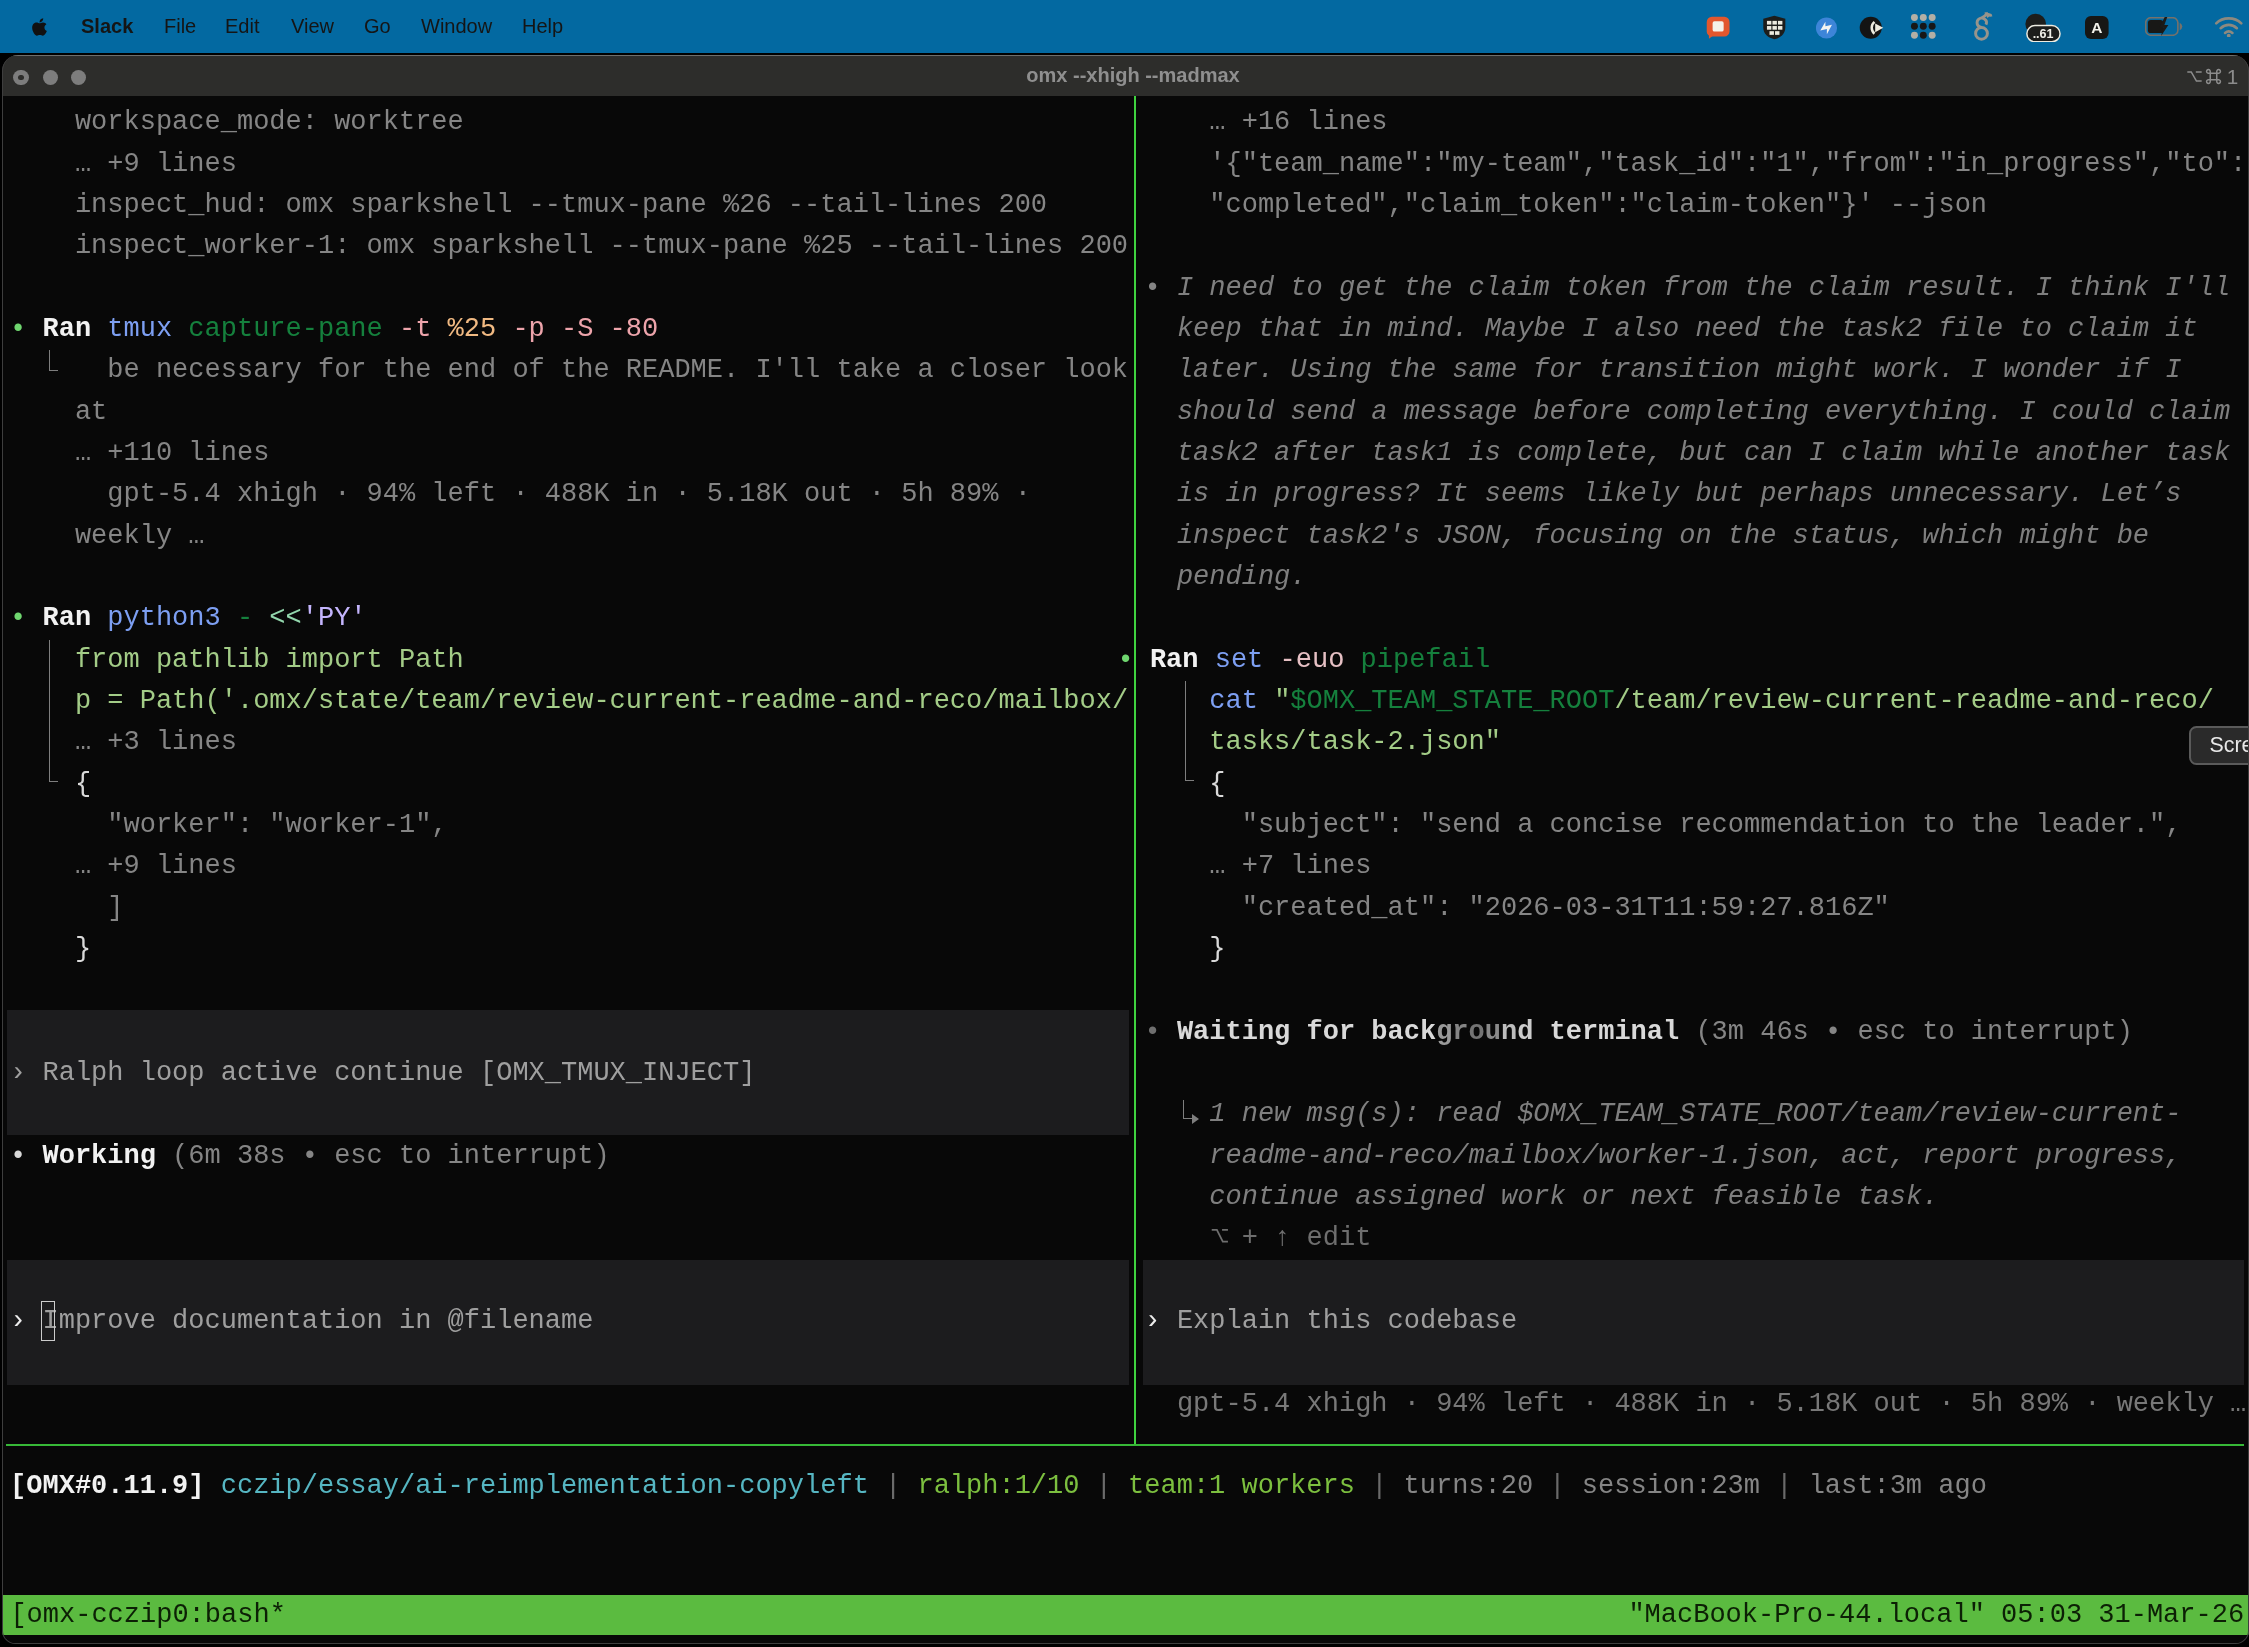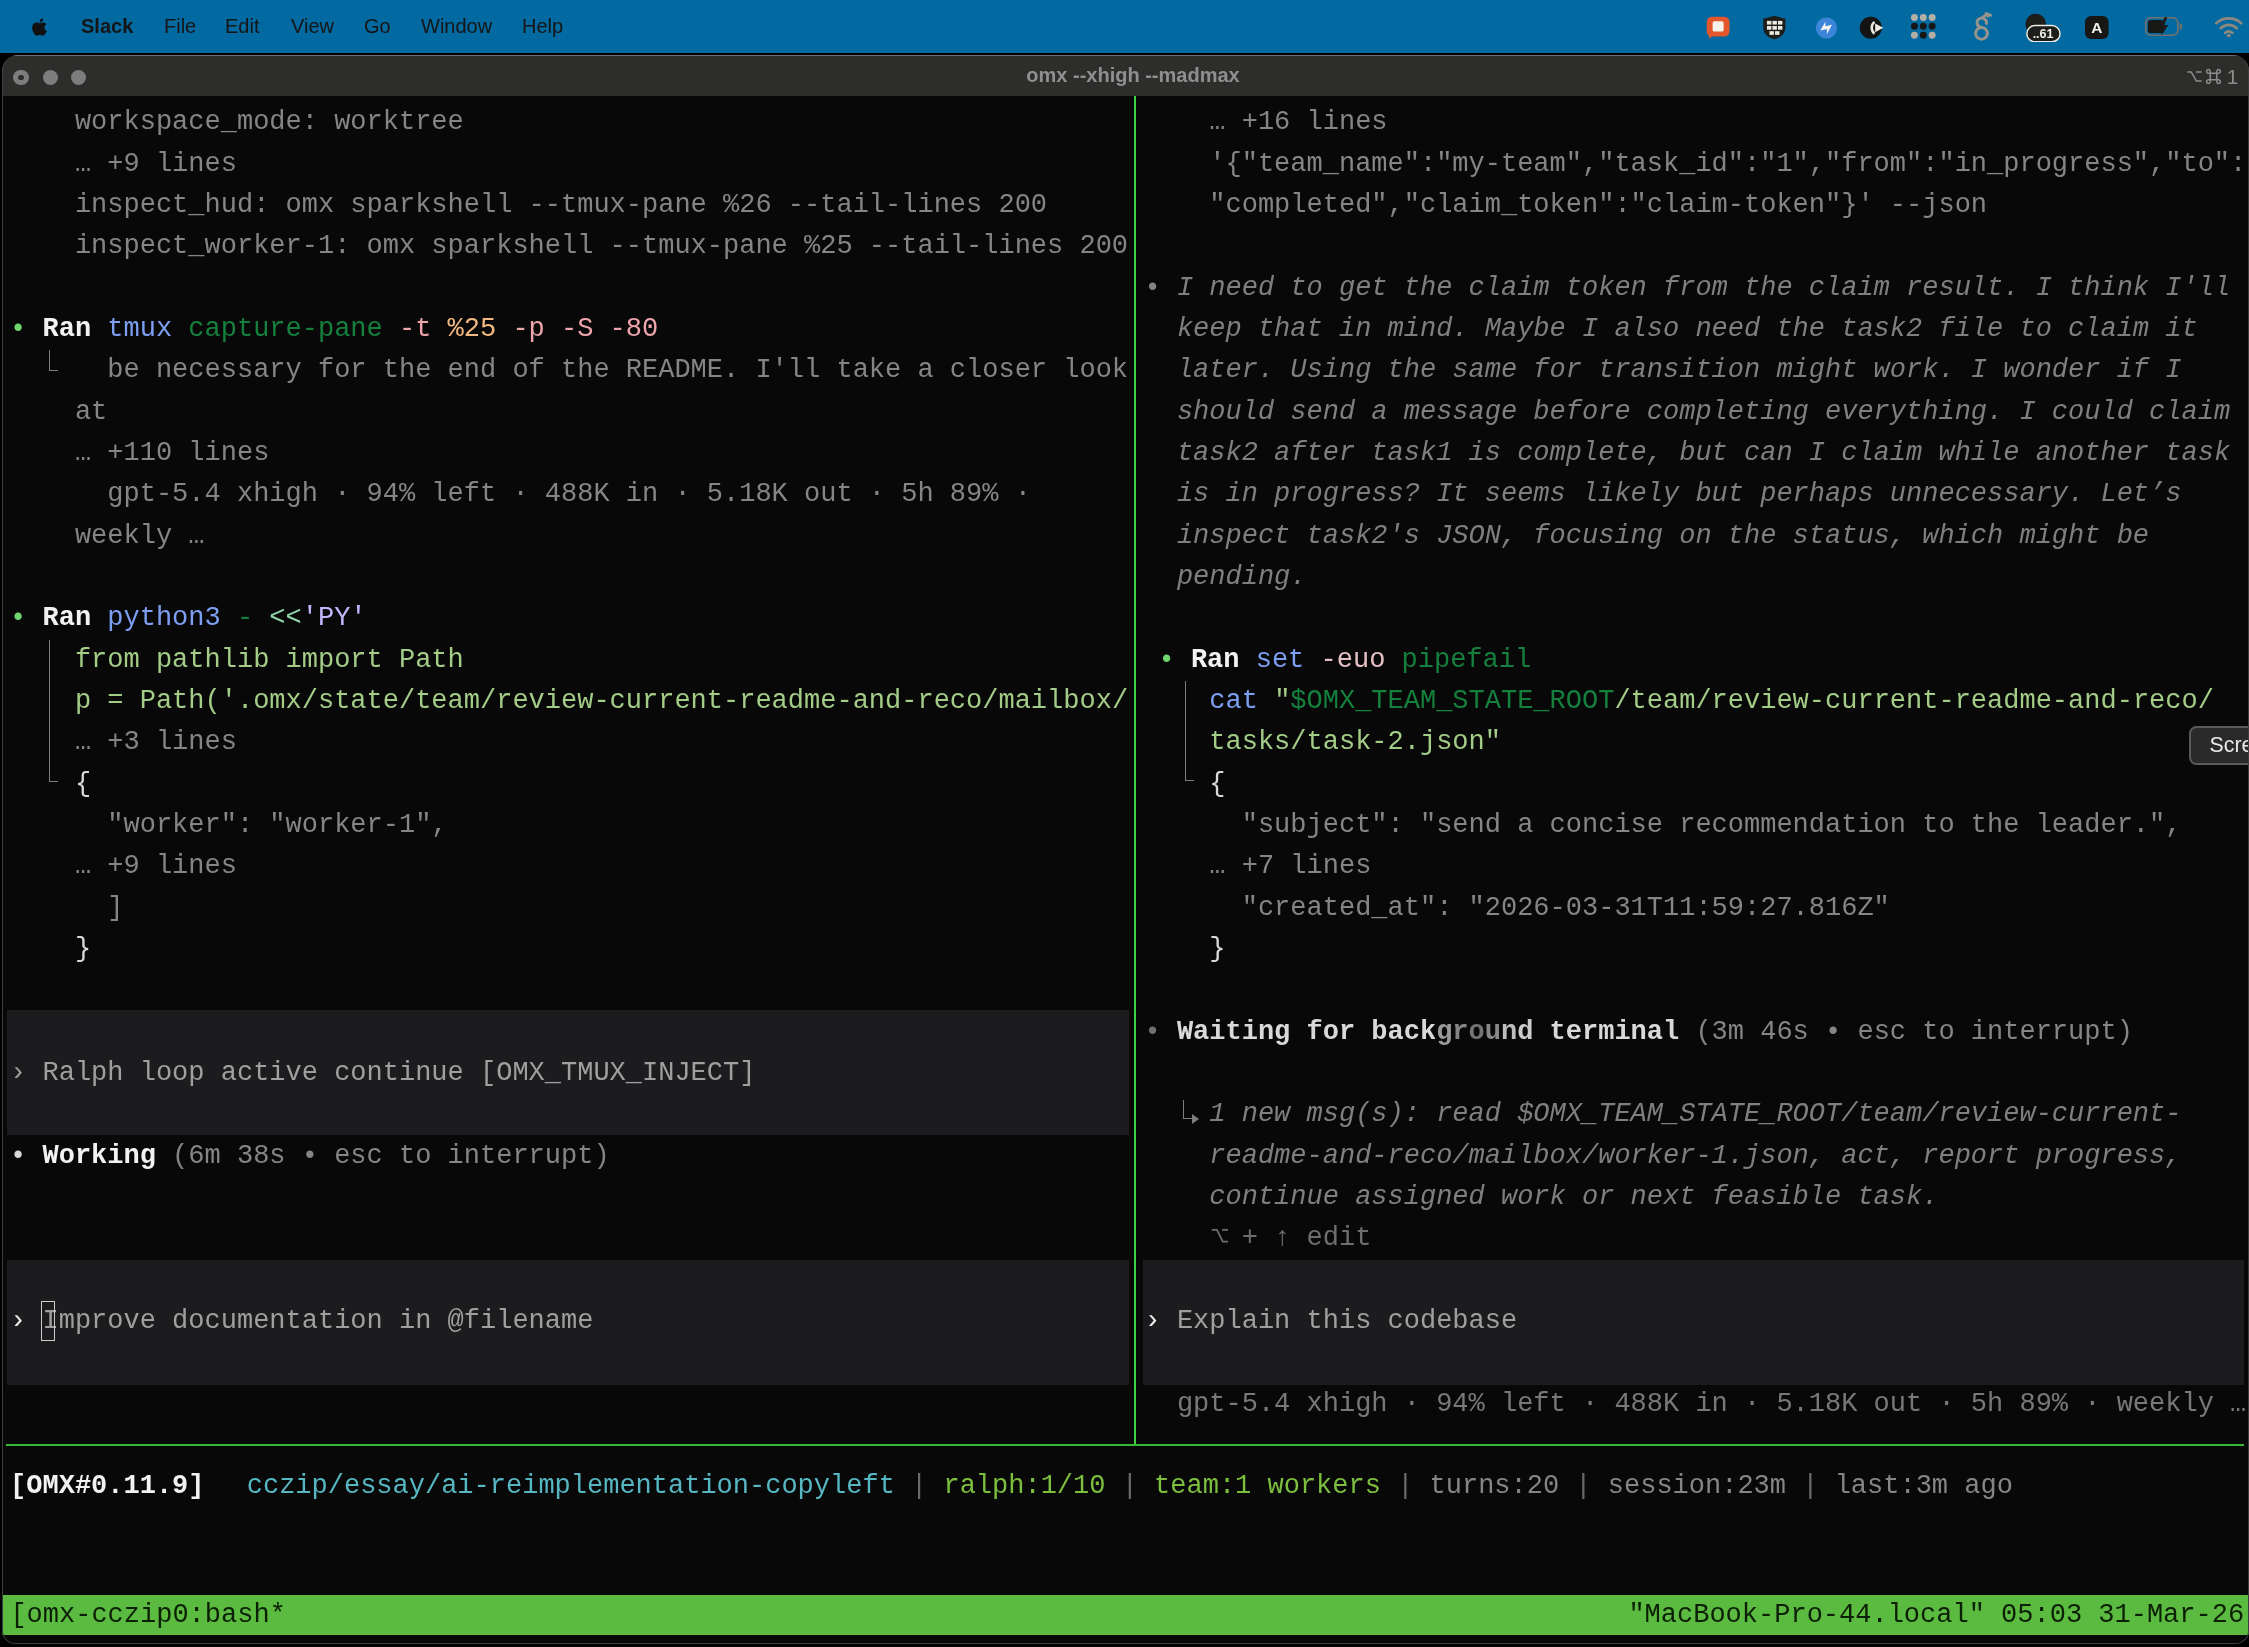--- a/index.html
+++ b/index.html
@@ -33,21 +33,21 @@
   .gb { color:#6fd66f; }
   .wb { color:#d8d8d8; }
   .tb { color:#848484; }
   .wtb { color:#6f6f6f; }
   .wt { color:#d9d9d9; font-weight:bold; }
   .p  { color:#9f9f9f; }
   .prw { color:#ededed; }
   .dm { color:#787878; }
   .it { font-style:italic; color:#7f7f7f; }
   .kb { color:#6e6e6e; }
-  .cy { color:#56b6c2;margin-left:26px; }
+  .cy { color:#56b6c2; }
   .sg { color:#7cbf3f; }
   .pi { color:#6a6a6a; }
   .s1 { color:#9a9a9a; font-weight:bold; }
   .s2 { color:#848484; font-weight:bold; }
   .s3 { color:#747474; font-weight:bold; }
   .s4 { color:#8a8a8a; font-weight:bold; }
   .s5 { color:#bdbdbd; font-weight:bold; }
   .s6 { color:#cccccc; font-weight:bold; }
   .panel { position:absolute; background:#1c1c1e; z-index:5; }
   .corner { position:absolute; border-left:1.5px solid #7e7e7e; border-bottom:1.5px solid #7e7e7e; z-index:8; }
@@ -207,21 +207,21 @@
 <div class="r" style="left:1143px;top:89px">    '{"team_name":"my-team","task_id":"1","from":"in_progress","to":</div>
 <div class="r" style="left:1143px;top:130px">    "completed","claim_token":"claim-token"}' --json</div>
 <div class="r" style="left:1143px;top:213px"><i class="tb">•</i> <i class="it">I need to get the claim token from the claim result. I think I'll</i></div>
 <div class="r" style="left:1143px;top:254px">  <i class="it">keep that in mind. Maybe I also need the task2 file to claim it</i></div>
 <div class="r" style="left:1143px;top:337px">  <i class="it">should send a message before completing everything. I could claim</i></div>
 <div class="r" style="left:1143px;top:295px">  <i class="it">later. Using the same for transition might work. I wonder if I</i></div>
 <div class="r" style="left:1143px;top:378px">  <i class="it">task2 after task1 is complete, but can I claim while another task</i></div>
 <div class="r" style="left:1143px;top:419px">  <i class="it">is in progress? It seems likely but perhaps unnecessary. Let’s</i></div>
 <div class="r" style="left:1143px;top:461px">  <i class="it">inspect task2's JSON, focusing on the status, which might be</i></div>
 <div class="r" style="left:1143px;top:502px">  <i class="it">pending.</i></div>
-<div class="r" style="left:1157px;top:585px"><i class="gb">•</i> <i class="w">Ran</i> <i class="bl">set</i> <i class="pk2">-euo</i> <i class="lv">pipefail</i></div>
+<div class="r" style="left:1116px;top:585px"><i class="gb">•</i> <i class="w">Ran</i> <i class="bl">set</i> <i class="pk2">-euo</i> <i class="lv">pipefail</i></div>
 <div class="r" style="left:1143px;top:626px">    <i class="bl">cat</i> <i class="gr">"</i><i class="lv">$OMX_TEAM_STATE_ROOT</i><i class="gr">/team/review-current-readme-and-reco/</i></div>
 <div class="r" style="left:1143px;top:667px">    <i class="gr">tasks/task-2.json"</i></div>
 <div class="r" style="left:1143px;top:709px">    <i class="br">{</i></div>
 <div class="r" style="left:1143px;top:750px">      "subject": "send a concise recommendation to the leader.",</div>
 <div class="r" style="left:1143px;top:791px">    … +7 lines</div>
 <div class="r" style="left:1143px;top:833px">      "created_at": "2026-03-31T11:59:27.816Z"</div>
 <div class="r" style="left:1143px;top:874px">    <i class="br">}</i></div>
 <div class="r" style="left:1143px;top:957px"><i class="wtb">•</i> <i class="wt">Waiting for back</i><i class="s1">g</i><i class="s2">r</i><i class="s3">o</i><i class="s4">u</i><i class="s5">n</i><i class="s6">d</i><i class="wt"> terminal</i> (3m 46s • esc to interrupt)</div>
 <div class="r" style="left:1143px;top:1039px">    <i class="it">1 new msg(s): read $OMX_TEAM_STATE_ROOT/team/review-current-</i></div>
 <div class="r" style="left:1143px;top:1081px">    <i class="it">readme-and-reco/mailbox/worker-1.json, act, report progress,</i></div>

